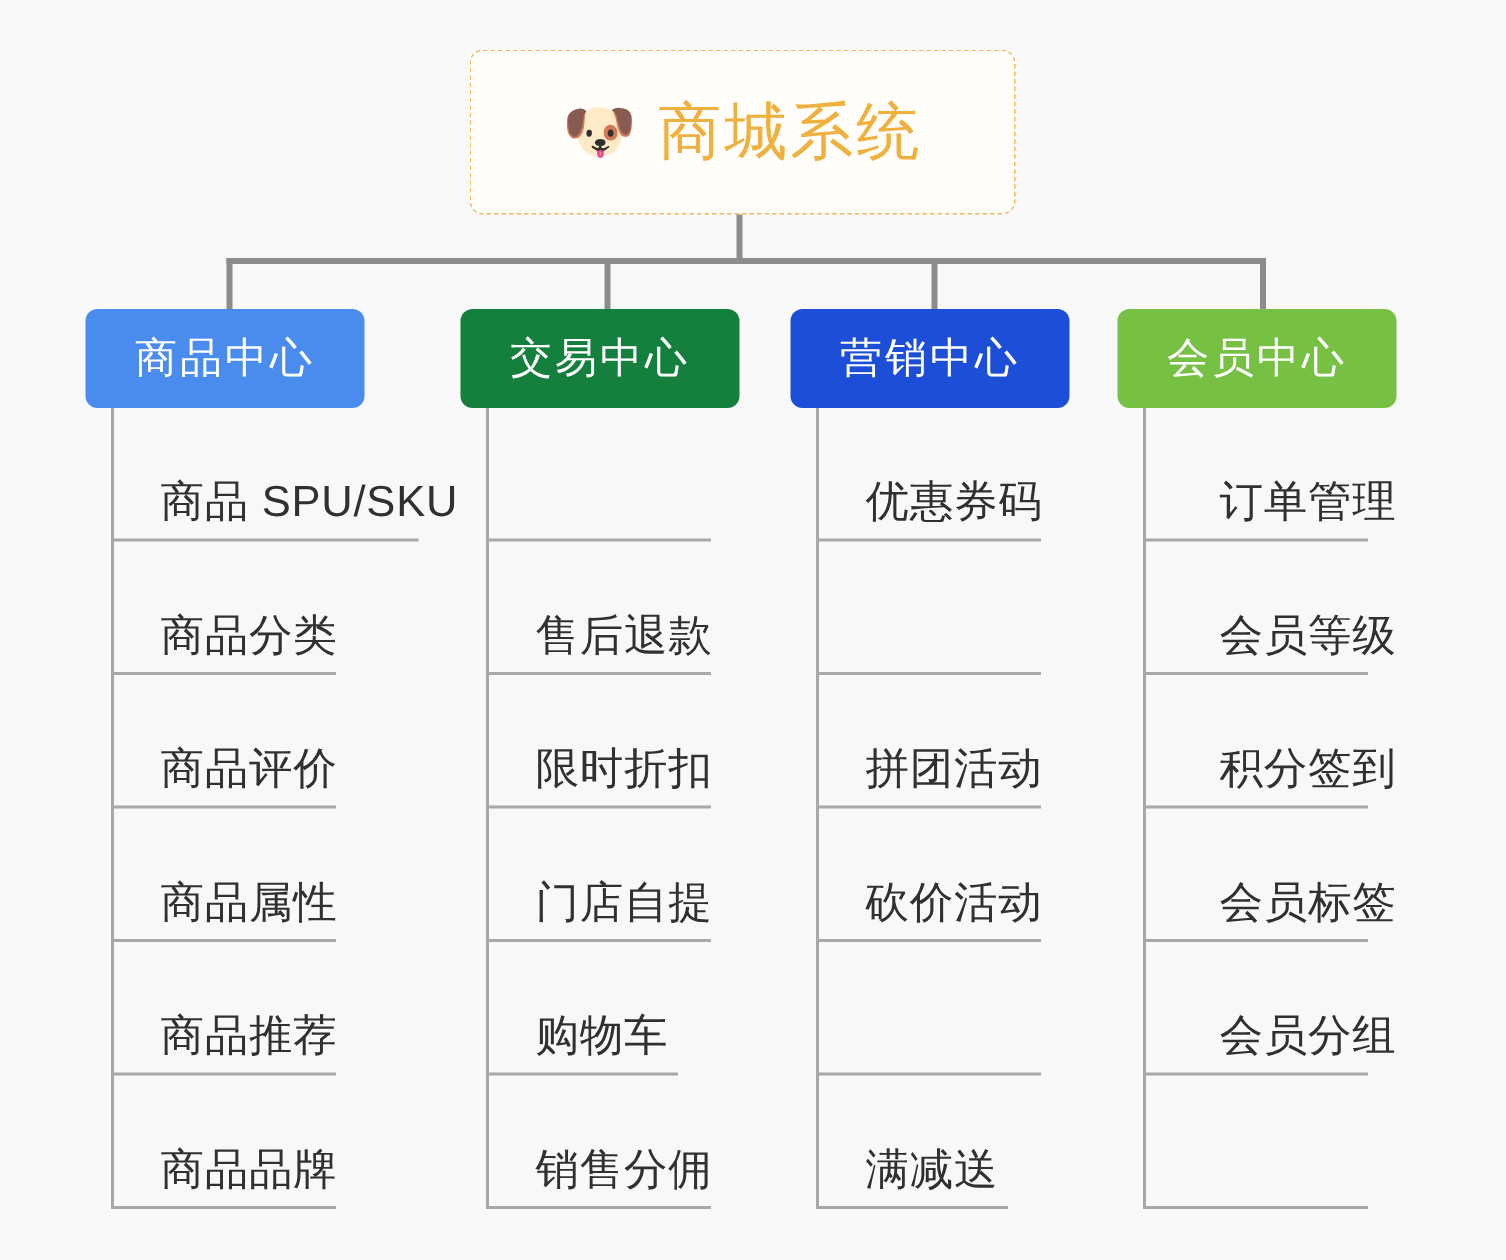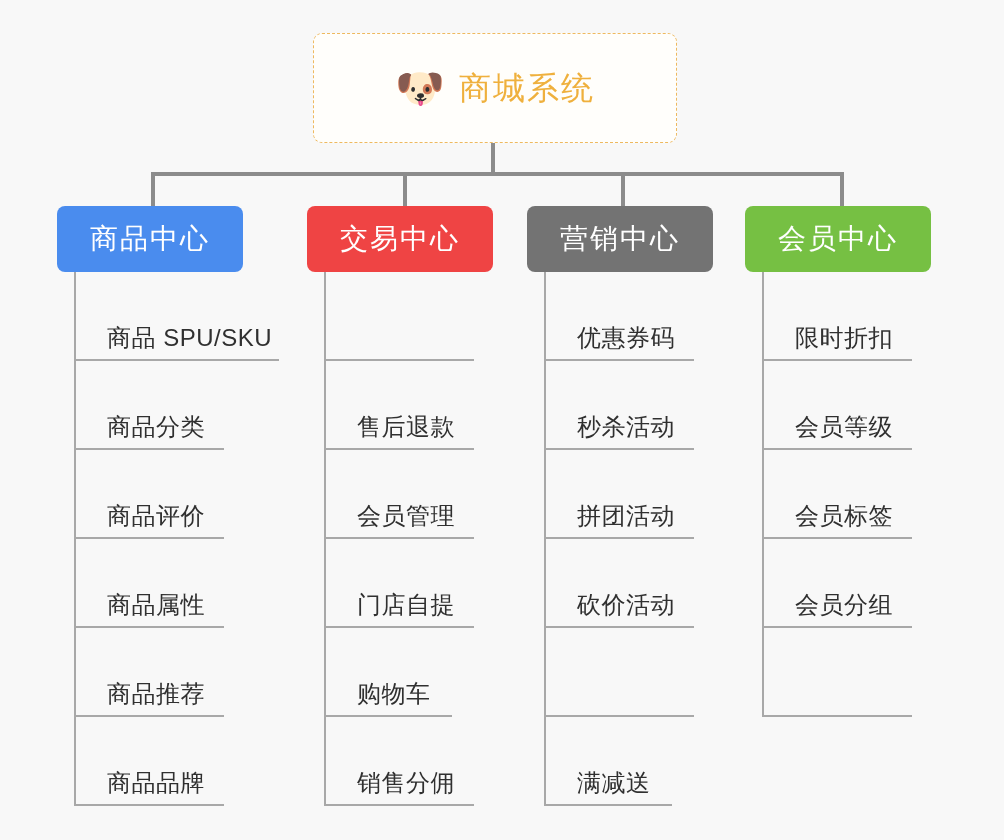--- a/index.html
+++ b/index.html
@@ -35,21 +35,21 @@
     align-items: center;
     justify-content: center;
     gap: 14px;
   }
   .root-emoji {
     font-size: 40px;
     line-height: 1;
     display: block;
   }
   .root-title {
-    font-size: 32px;
+    font-size: 42px;
     color: #efb03d;
     letter-spacing: 2px;
     line-height: 1;
     white-space: nowrap;
   }
 
   
   .conn {
     position: absolute;
     background: #8c8c8c;
@@ -102,21 +102,21 @@
   }
 
   .leaf {
     position: relative;
     height: 89px;
     display: flex;
     flex-direction: column;
     justify-content: flex-end;
   }
   .leaf-text {
-    font-size: 24px;
+    font-size: 29px;
     color: #303030;
     line-height: 1;
     padding-left: 33px;
     padding-bottom: 9px;
     white-space: nowrap;
     letter-spacing: 0.5px;
   }
   .leaf-underline {
     height: 2px;
     background: #a8a8a8;
@@ -167,90 +167,93 @@
             <div class="leaf-text">商品推荐</div>
             <div class="leaf-underline" style="width: 150px;"></div>
           </div>
           <div class="leaf">
             <div class="leaf-text">商品品牌</div>
             <div class="leaf-underline" style="width: 150px;"></div>
           </div>
         </div>
       </div>
       <div class="branch" style="left: 307px; width: 186px;">
-        <div class="branch-head" style="background: #ef4444;">交易中心</div>
+        <div class="branch-head" style="background: #15803d;">交易中心</div>
         <div class="leaf-list" style="margin-left: 17px;">
           <div class="trunk"></div>
           <div class="leaf">
             <div class="leaf-underline" style="width: 150px;"></div>
           </div>
           <div class="leaf">
             <div class="leaf-text">售后退款</div>
             <div class="leaf-underline" style="width: 150px;"></div>
           </div>
           <div class="leaf">
-            <div class="leaf-text">会员管理</div>
+            <div class="leaf-text">限时折扣</div>
             <div class="leaf-underline" style="width: 150px;"></div>
           </div>
           <div class="leaf">
             <div class="leaf-text">门店自提</div>
             <div class="leaf-underline" style="width: 150px;"></div>
           </div>
           <div class="leaf">
             <div class="leaf-text">购物车</div>
             <div class="leaf-underline" style="width: 128px;"></div>
           </div>
           <div class="leaf">
             <div class="leaf-text">销售分佣</div>
             <div class="leaf-underline" style="width: 150px;"></div>
           </div>
         </div>
       </div>
       <div class="branch" style="left: 527px; width: 186px;">
-        <div class="branch-head" style="background: #737373;">营销中心</div>
+        <div class="branch-head" style="background: #1d4ed8;">营销中心</div>
         <div class="leaf-list" style="margin-left: 17px;">
           <div class="trunk"></div>
           <div class="leaf">
             <div class="leaf-text">优惠券码</div>
             <div class="leaf-underline" style="width: 150px;"></div>
           </div>
           <div class="leaf">
-            <div class="leaf-text">秒杀活动</div>
             <div class="leaf-underline" style="width: 150px;"></div>
           </div>
           <div class="leaf">
             <div class="leaf-text">拼团活动</div>
             <div class="leaf-underline" style="width: 150px;"></div>
           </div>
           <div class="leaf">
             <div class="leaf-text">砍价活动</div>
             <div class="leaf-underline" style="width: 150px;"></div>
           </div>
           <div class="leaf">
             <div class="leaf-underline" style="width: 150px;"></div>
           </div>
           <div class="leaf">
             <div class="leaf-text">满减送</div>
             <div class="leaf-underline" style="width: 128px;"></div>
           </div>
         </div>
       </div>
-      <div class="branch" style="left: 745px; width: 186px;">
+      <div class="branch" style="left: 745px; width: 186px; text-align: right;">
         <div class="branch-head" style="background: rgb(118, 192, 67);">会员中心</div>
         <div class="leaf-list" style="margin-left: 17px;">
           <div class="trunk"></div>
           <div class="leaf">
-            <div class="leaf-text">限时折扣</div>
+            <div class="leaf-text">订单管理</div>
             <div class="leaf-underline" style="width: 150px;"></div>
           </div>
           <div class="leaf">
             <div class="leaf-text">会员等级</div>
             <div class="leaf-underline" style="width: 150px;"></div>
           </div>
           <div class="leaf">
+            <div class="leaf-text">积分签到</div>
+            <div class="leaf-underline" style="width: 150px;"></div>
+          </div>
+          <div class="leaf">
             <div class="leaf-text">会员标签</div>
             <div class="leaf-underline" style="width: 150px;"></div>
           </div>
           <div class="leaf">
             <div class="leaf-text">会员分组</div>
             <div class="leaf-underline" style="width: 150px;"></div>
           </div>
           <div class="leaf">
             <div class="leaf-underline" style="width: 150px;"></div>
           </div>

